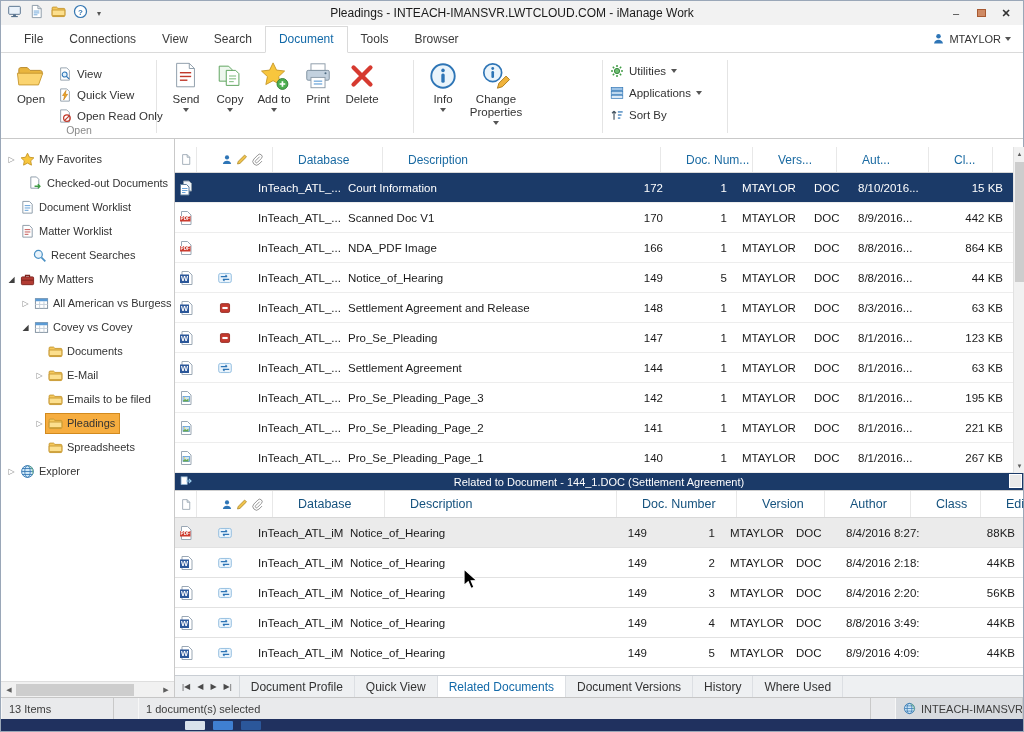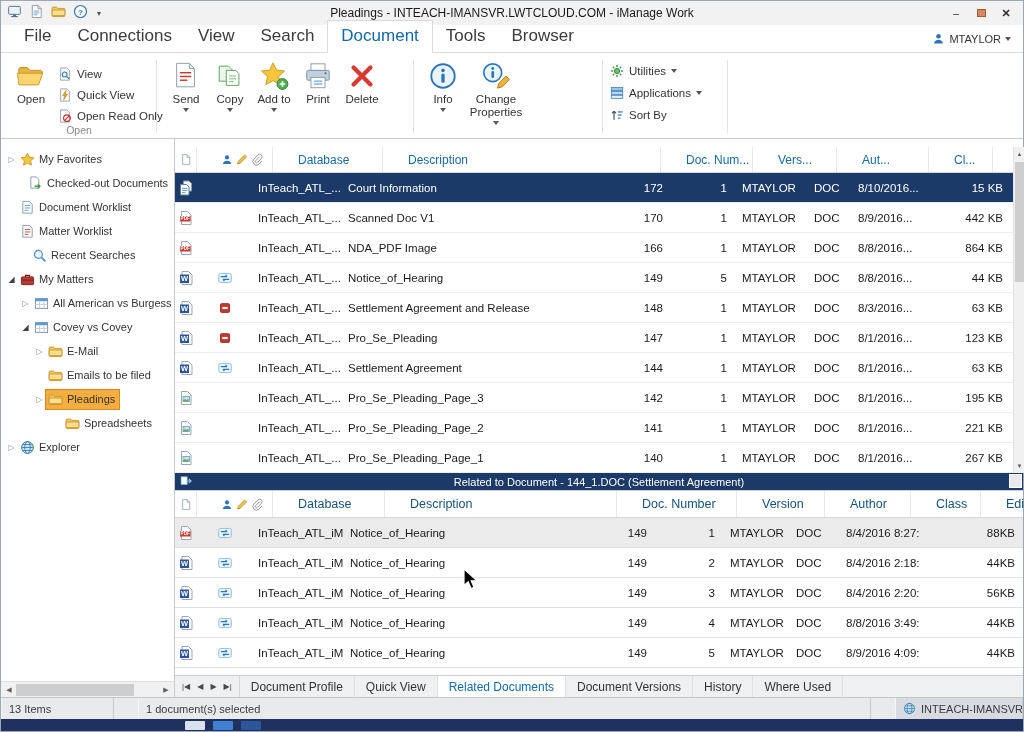--- a/index.html
+++ b/index.html
@@ -16,21 +16,21 @@
   .qat .icon{width:15px;height:15px;}
   .qat-caret{font-size:8px;color:#555;margin-left:2px;}
   .window-title{position:absolute;left:160px;right:160px;text-align:center;font-size:12px;color:#1a1a1a;}
   .win-controls{margin-left:auto;display:flex;align-items:center;gap:3px;z-index:2;}
   .win-btn{width:22px;height:18px;display:flex;align-items:center;justify-content:center;font-size:11px;color:#333;}
   .win-btn.maximize span{width:9px;height:8px;border:1px solid #a85a32;background:#cf8a64;display:block;}
   .win-btn.close{font-weight:bold;}
 
   
   .menubar{height:28px;background:#fff;border-bottom:1px solid #dadada;display:flex;align-items:flex-end;padding:0 10px;flex:none;position:relative;}
-  .menu-tab{padding:5px 13px 6px;font-size:17px;color:#3b3b3b;white-space:nowrap;}
+  .menu-tab{padding:5px 13px 6px;font-size:12px;color:#3b3b3b;white-space:nowrap;}
   .menu-tab.active{color:var(--accent,#1269a8);background:#fff;border:1px solid #dadada;border-bottom:1px solid #fff;margin-bottom:-1px;}
   .user-menu{position:absolute;right:12px;top:7px;display:flex;align-items:center;gap:4px;font-size:11px;color:#333;}
   .user-menu .icon{width:13px;height:13px;}
 
   
   .ribbon{height:86px;background:#fff;border-bottom:1px solid #c9c9c9;display:flex;padding:2px 2px 0;flex:none;}
   .rgroup{position:relative;display:flex;align-items:flex-start;padding:3px 6px 14px;}
   .rsep{width:1px;background:#e4e4e4;margin:5px 1px;flex:none;}
   .group-label{position:absolute;left:0;right:0;bottom:2px;text-align:center;font-size:10.5px;color:#8a8a8a;}
   .g-open{width:152px;}
@@ -470,28 +470,40 @@
                 <svg viewBox="0 0 16 16">
                   <rect x="1.5" y="2.8" width="13" height="10.4" fill="#fff" stroke="#7f8f9f"></rect>
                   <rect x="1.5" y="2.8" width="13" height="2.8" fill="#5b9bd5"></rect>
                   <path d="M6 5.6v7.6M10.6 5.6v7.6M1.5 9h13" stroke="#c2cdd8" fill="none"></path>
                 </svg>
               </span>
               <span class="tree-label">Covey vs Covey</span>
             </span>
           </div>
           <div class="tree-row" style="padding-left: 32px;">
-            <span class="tw-arrow">▷</span>
+            <span class="tw-arrow"></span>
             <span class="sel-wrap">
               <span class="icon">
                 <svg viewBox="0 0 16 16">
                   <path d="M1.2 4.2c0-.5.4-.9.9-.9h3.8l1.5 1.4h6.5c.5 0 .9.4.9.9v6.9c0 .5-.4.9-.9.9H2.1c-.5 0-.9-.4-.9-.9z" fill="#f5c85c" stroke="#c79932"></path>
                   <path d="M1.2 6.4h13.6v5.1c0 .5-.4.9-.9.9H2.1c-.5 0-.9-.4-.9-.9z" fill="#fcdf8e" stroke="#c79932"></path>
                 </svg>
               </span>
+              <span class="tree-label">Documents</span>
+            </span>
+          </div>
+          <div class="tree-row" style="padding-left: 32px;">
+            <span class="tw-arrow">▷</span>
+            <span class="sel-wrap">
+              <span class="icon">
+                <svg viewBox="0 0 16 16">
+                  <path d="M1.2 4.2c0-.5.4-.9.9-.9h3.8l1.5 1.4h6.5c.5 0 .9.4.9.9v6.9c0 .5-.4.9-.9.9H2.1c-.5 0-.9-.4-.9-.9z" fill="#f5c85c" stroke="#c79932"></path>
+                  <path d="M1.2 6.4h13.6v5.1c0 .5-.4.9-.9.9H2.1c-.5 0-.9-.4-.9-.9z" fill="#fcdf8e" stroke="#c79932"></path>
+                </svg>
+              </span>
               <span class="tree-label">E-Mail</span>
             </span>
           </div>
           <div class="tree-row" style="padding-left: 32px;">
             <span class="tw-arrow"></span>
             <span class="sel-wrap">
               <span class="icon">
                 <svg viewBox="0 0 16 16">
                   <path d="M1.2 4.2c0-.5.4-.9.9-.9h3.8l1.5 1.4h6.5c.5 0 .9.4.9.9v6.9c0 .5-.4.9-.9.9H2.1c-.5 0-.9-.4-.9-.9z" fill="#f5c85c" stroke="#c79932"></path>
                   <path d="M1.2 6.4h13.6v5.1c0 .5-.4.9-.9.9H2.1c-.5 0-.9-.4-.9-.9z" fill="#fcdf8e" stroke="#c79932"></path>
@@ -505,21 +517,21 @@
             <span class="sel-wrap">
               <span class="icon">
                 <svg viewBox="0 0 16 16">
                   <path d="M1.2 4.2c0-.5.4-.9.9-.9h3.8l1.5 1.4h6.5c.5 0 .9.4.9.9v6.9c0 .5-.4.9-.9.9H2.1c-.5 0-.9-.4-.9-.9z" fill="#f5c85c" stroke="#c79932"></path>
                   <path d="M1.2 6.4h13.6v5.1c0 .5-.4.9-.9.9H2.1c-.5 0-.9-.4-.9-.9z" fill="#fcdf8e" stroke="#c79932"></path>
                 </svg>
               </span>
               <span class="tree-label">Pleadings</span>
             </span>
           </div>
-          <div class="tree-row" style="padding-left: 32px; margin-left: 17px;">
+          <div class="tree-row" style="padding-left: 32px;">
             <span class="tw-arrow"></span>
             <span class="sel-wrap">
               <span class="icon">
                 <svg viewBox="0 0 16 16">
                   <path d="M1.2 4.2c0-.5.4-.9.9-.9h3.8l1.5 1.4h6.5c.5 0 .9.4.9.9v6.9c0 .5-.4.9-.9.9H2.1c-.5 0-.9-.4-.9-.9z" fill="#f5c85c" stroke="#c79932"></path>
                   <path d="M1.2 6.4h13.6v5.1c0 .5-.4.9-.9.9H2.1c-.5 0-.9-.4-.9-.9z" fill="#fcdf8e" stroke="#c79932"></path>
                 </svg>
               </span>
               <span class="tree-label">Spreadsheets</span>
             </span>

